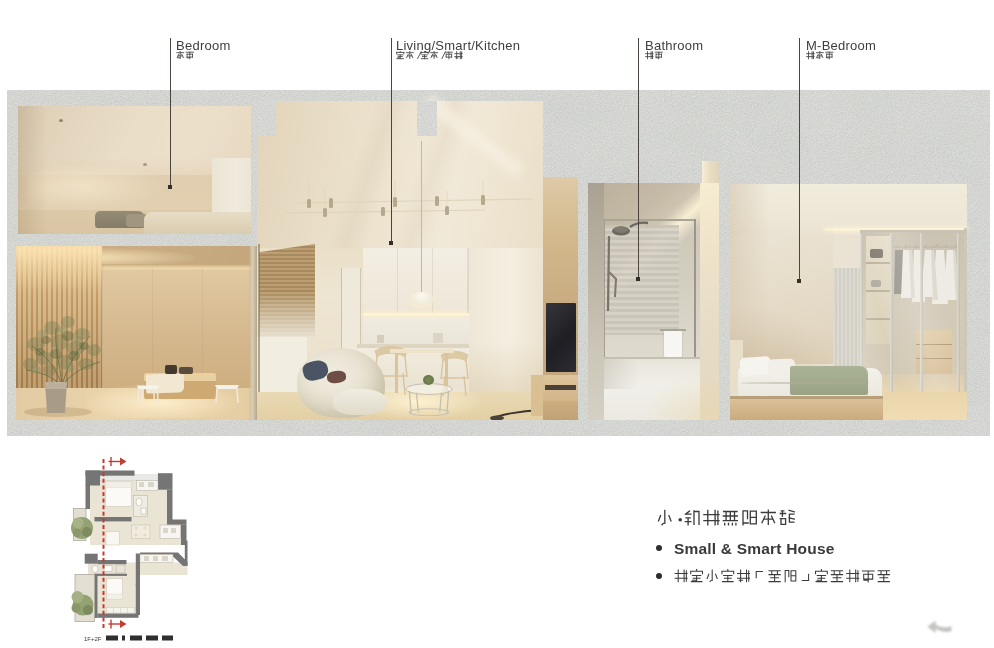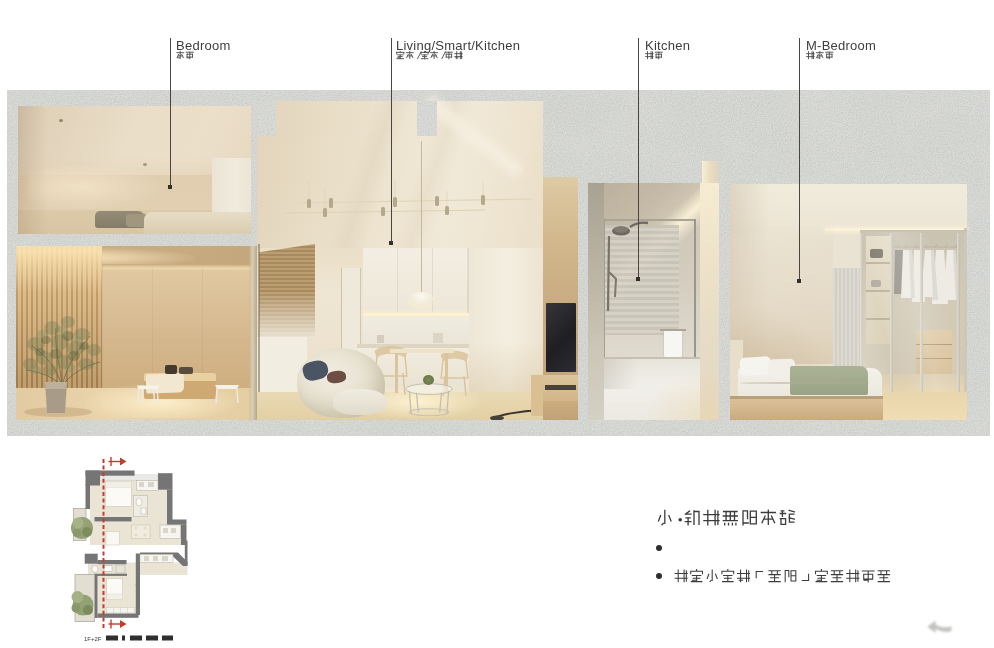--- a/index.html
+++ b/index.html
@@ -46,21 +46,21 @@
 <svg class="abs" style="left:396.0px;top:51.0px" width="77" height="12" viewBox="0 0 77 12">
       <path d="M4.2 0.3 L4.2 1.4 M0.7 1.4 L7.8 1.4 M0.7 1.4 L0.7 2.9 M7.8 1.4 L7.8 2.9 M1.7 3.9 L6.8 3.9 M4.2 3.9 L4.2 7.7 M1.0 7.7 L7.5 7.7 M2.2 5.6 L6.3 5.6 M1.7 6.8 L3.7 6.8" stroke="#4a4a4a" stroke-width="0.90" fill="none" stroke-linecap="square"></path>
       <path d="M13.8 0.5 L13.8 7.5 M10.4 1.7 L17.2 1.7 M12.2 3.4 L10.7 6.6 M15.3 3.4 L16.8 6.6 M11.7 4.9 L15.8 4.9" stroke="#4a4a4a" stroke-width="0.90" fill="none" stroke-linecap="square"></path>
       <path d="M25.2 0.5 L21.4 8.0" stroke="#4a4a4a" stroke-width="0.90"></path>
       <path d="M28.6 0.3 L28.6 1.4 M25.0 1.4 L32.1 1.4 M25.0 1.4 L25.0 2.9 M32.1 1.4 L32.1 2.9 M26.0 3.9 L31.1 3.9 M28.6 3.9 L28.6 7.7 M25.3 7.7 L31.8 7.7 M26.5 5.6 L30.6 5.6" stroke="#4a4a4a" stroke-width="0.90" fill="none" stroke-linecap="square"></path>
       <path d="M38.1 0.5 L38.1 7.5 M34.7 1.7 L41.5 1.7 M36.6 3.4 L35.0 6.6 M39.6 3.4 L41.1 6.6 M36.0 4.9 L40.1 4.9" stroke="#4a4a4a" stroke-width="0.90" fill="none" stroke-linecap="square"></path>
       <path d="M49.5 0.5 L45.7 8.0" stroke="#4a4a4a" stroke-width="0.90"></path>
       <path d="M49.3 1.2 L56.4 1.2 M52.9 1.2 L52.9 7.8 M50.2 3.2 L55.6 3.2 M50.2 3.2 L50.2 6.1 M55.6 3.2 L55.6 6.1 M50.2 6.1 L55.6 6.1" stroke="#4a4a4a" stroke-width="0.90" fill="none" stroke-linecap="square"></path>
       <path d="M60.7 0.7 L60.7 7.7 M64.3 0.7 L64.3 7.7 M58.8 2.7 L66.1 2.7 M58.8 5.6 L66.1 5.6 M65.6 1.0 L65.6 7.5 M59.8 6.8 L61.9 6.8" stroke="#4a4a4a" stroke-width="0.90" fill="none" stroke-linecap="square"></path>
     </svg>
-<div class="lbl" style="left:645px;top:38px">Kitchen</div>
+<div class="lbl" style="left:645px;top:38px">Bathroom</div>
 <svg class="abs" style="left:645.0px;top:51.0px" width="29" height="12" viewBox="0 0 29 12">
       <path d="M2.5 0.7 L2.5 7.7 M6.1 0.7 L6.1 7.7 M0.7 2.7 L8.0 2.7 M0.7 5.6 L8.0 5.6 M7.5 1.0 L7.5 7.5" stroke="#4a4a4a" stroke-width="0.90" fill="none" stroke-linecap="square"></path>
       <path d="M10.2 1.2 L17.3 1.2 M13.8 1.2 L13.8 7.8 M11.1 3.2 L16.5 3.2 M11.1 3.2 L11.1 6.1 M16.5 3.2 L16.5 6.1 M11.1 6.1 L16.5 6.1 M11.2 6.8 L13.3 6.8" stroke="#4a4a4a" stroke-width="0.90" fill="none" stroke-linecap="square"></path>
     </svg>
 <div class="lbl" style="left:806px;top:38px">M-Bedroom</div>
 <svg class="abs" style="left:806.0px;top:51.0px" width="38" height="12" viewBox="0 0 38 12">
       <path d="M2.5 0.7 L2.5 7.7 M6.1 0.7 L6.1 7.7 M0.7 2.7 L8.0 2.7 M0.7 5.6 L8.0 5.6 M7.5 1.0 L7.5 7.5" stroke="#4a4a4a" stroke-width="0.90" fill="none" stroke-linecap="square"></path>
       <path d="M13.8 0.5 L13.8 7.5 M10.4 1.7 L17.2 1.7 M12.2 3.4 L10.7 6.6 M15.3 3.4 L16.8 6.6 M11.7 4.9 L15.8 4.9 M11.2 6.8 L13.3 6.8" stroke="#4a4a4a" stroke-width="0.90" fill="none" stroke-linecap="square"></path>
       <path d="M19.7 1.2 L26.9 1.2 M23.3 1.2 L23.3 7.8 M20.6 3.2 L26.0 3.2 M20.6 3.2 L20.6 6.1 M26.0 3.2 L26.0 6.1 M20.6 6.1 L26.0 6.1 M20.7 6.8 L22.8 6.8" stroke="#4a4a4a" stroke-width="0.90" fill="none" stroke-linecap="square"></path>
     </svg>
@@ -536,20 +536,21 @@
       <circle cx="24.2" cy="10.8" r="1.8" fill="#3b3b3b"></circle>
       <path d="M29.3 5.2 L33.5 2.1 M29.3 5.2 L34.9 5.2 M30.0 8.8 L34.2 8.8 M29.3 12.6 L34.9 12.6 M32.1 8.8 L32.1 15.8 M38.0 1.8 L38.0 15.4 M43.0 2.5 L43.0 15.4 M38.0 2.5 L43.0 2.5" stroke="#3b3b3b" stroke-width="1.31" fill="none" stroke-linecap="square"></path>
       <path d="M51.8 1.4 L51.8 15.8 M59.1 1.4 L59.1 15.8 M47.9 5.6 L63.0 5.6 M47.9 11.6 L63.0 11.6 M61.9 2.1 L61.9 15.4" stroke="#3b3b3b" stroke-width="1.31" fill="none" stroke-linecap="square"></path>
       <path d="M67.6 2.5 L81.0 2.5 M67.3 7.0 L81.3 7.0 M67.3 11.6 L81.3 11.6 M70.1 2.5 L70.1 11.6 M74.3 2.5 L74.3 11.6 M78.5 2.5 L78.5 11.6 M68.7 14.3 L68.7 15.8 M72.5 14.3 L72.5 15.8 M76.4 14.3 L76.4 15.8 M79.9 14.3 L79.9 15.8" stroke="#3b3b3b" stroke-width="1.31" fill="none" stroke-linecap="square"></path>
       <path d="M87.0 1.8 L87.0 15.8 M87.0 1.8 L91.5 1.8 M91.5 1.8 L91.5 9.6 M94.3 2.1 L100.3 2.1 M100.3 2.1 L100.3 14.9 M94.3 2.1 L94.3 14.9 M94.3 8.4 L100.3 8.4 M94.3 14.9 L100.3 14.9 M88.0 14.0 L92.2 14.0" stroke="#3b3b3b" stroke-width="1.31" fill="none" stroke-linecap="square"></path>
       <path d="M112.3 1.1 L112.3 15.4 M105.3 3.5 L119.3 3.5 M109.1 7.0 L106.0 13.7 M115.5 7.0 L118.6 13.7 M108.1 10.1 L116.5 10.1" stroke="#3b3b3b" stroke-width="1.31" fill="none" stroke-linecap="square"></path>
       <path d="M125.3 1.8 L127.8 1.8 M126.4 1.8 L126.4 7.3 M124.3 4.5 L129.6 4.5 M124.3 9.6 L129.6 9.6 M125.0 9.6 L125.0 15.4 M129.6 9.6 L129.6 15.4 M125.0 15.4 L129.6 15.4 M133.1 1.4 L138.3 2.8 M133.4 5.2 L137.9 5.2 M133.1 8.8 L138.3 10.1 M133.4 13.1 L137.9 13.1 M133.4 5.2 L133.4 13.1" stroke="#3b3b3b" stroke-width="1.31" fill="none" stroke-linecap="square"></path>
     </svg>
 <div class="abs" style="left:656px;top:545px;width:6px;height:6px;background:#2e2e2e;border-radius:50%"></div>
 
+<div class="abs" style="left:674px;top:540px;font-size:15.5px;font-weight:bold;color:#3a3a3a;letter-spacing:.2px;font-family:'Liberation Sans',sans-serif">Small &amp; Smart House</div>
 
 <div class="abs" style="left:656px;top:573px;width:6px;height:6px;background:#2e2e2e;border-radius:50%"></div>
 
 <svg class="abs" style="left:674.0px;top:568.5px" width="228" height="18" viewBox="0 0 228 18">
       <path d="M4.2 1.1 L4.2 12.6 M10.1 1.1 L10.1 12.6 M1.1 4.5 L13.2 4.5 M1.1 9.2 L13.2 9.2 M12.3 1.7 L12.3 12.3" stroke="#3b3b3b" stroke-width="1.05" fill="none" stroke-linecap="square"></path>
       <path d="M22.6 0.6 L22.6 2.2 M16.7 2.2 L28.5 2.2 M16.7 2.2 L16.7 4.8 M28.5 2.2 L28.5 4.8 M18.4 6.4 L26.8 6.4 M22.6 6.4 L22.6 12.6 M17.3 12.6 L27.9 12.6 M19.2 9.2 L26.0 9.2 M18.4 11.2 L21.8 11.2" stroke="#3b3b3b" stroke-width="1.05" fill="none" stroke-linecap="square"></path>
       <path d="M38.2 1.1 L38.2 11.5 M37.1 11.5 L36.0 12.6 M34.8 5.3 L33.2 9.5 M41.6 5.3 L43.2 9.5" stroke="#3b3b3b" stroke-width="1.05" fill="none" stroke-linecap="square"></path>
       <path d="M53.8 0.6 L53.8 2.2 M47.9 2.2 L59.7 2.2 M47.9 2.2 L47.9 4.8 M59.7 2.2 L59.7 4.8 M49.6 6.4 L58.0 6.4 M53.8 6.4 L53.8 12.6 M48.5 12.6 L59.1 12.6 M50.4 9.2 L57.2 9.2" stroke="#3b3b3b" stroke-width="1.05" fill="none" stroke-linecap="square"></path>
       <path d="M66.6 1.1 L66.6 12.6 M72.5 1.1 L72.5 12.6 M63.5 4.5 L75.6 4.5 M63.5 9.2 L75.6 9.2 M74.7 1.7 L74.7 12.3 M65.2 11.2 L68.6 11.2" stroke="#3b3b3b" stroke-width="1.05" fill="none" stroke-linecap="square"></path>
       <path d="M88.5 2.5 L82.2 2.5 M82.2 2.5 L82.2 8.7" stroke="#3b3b3b" stroke-width="1.05" fill="none" stroke-linecap="square"></path>

